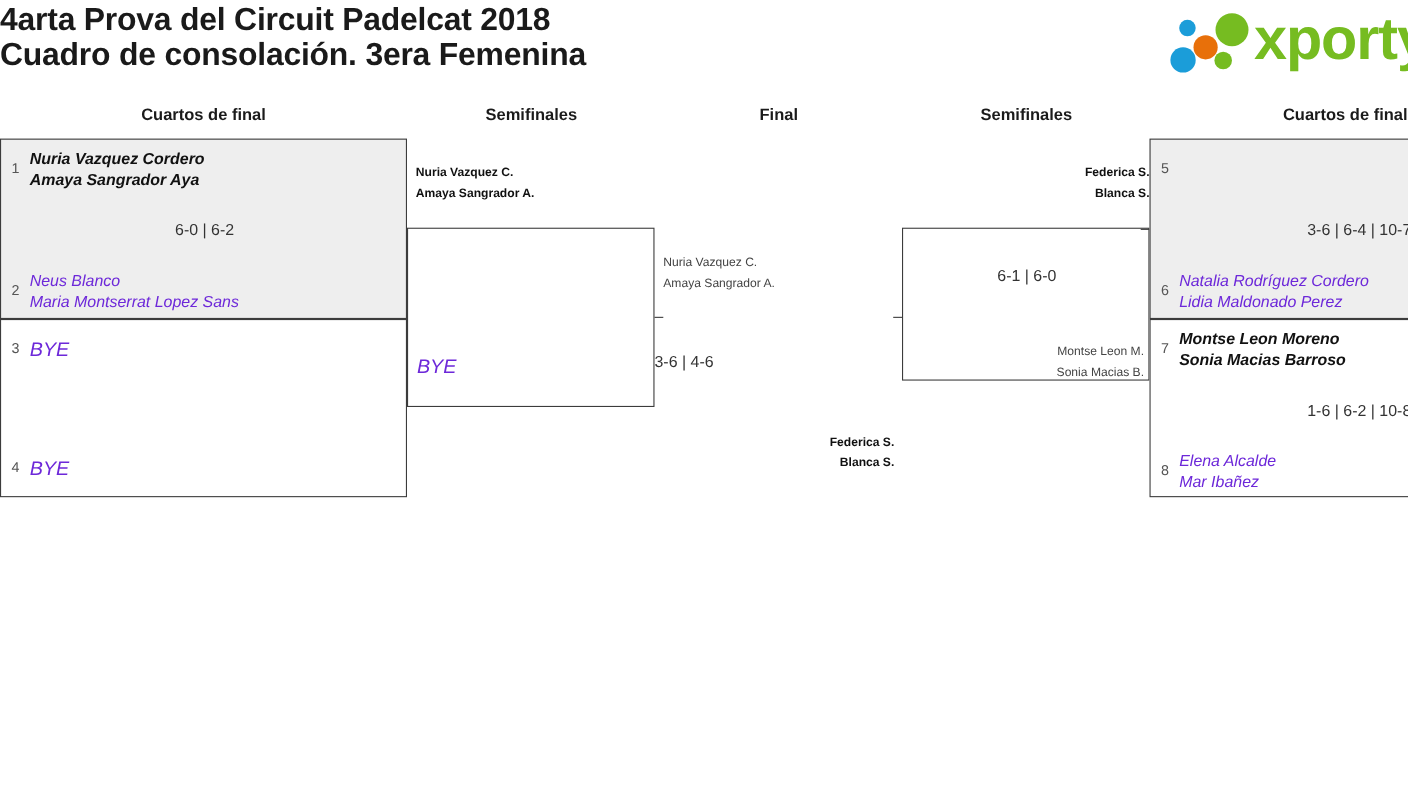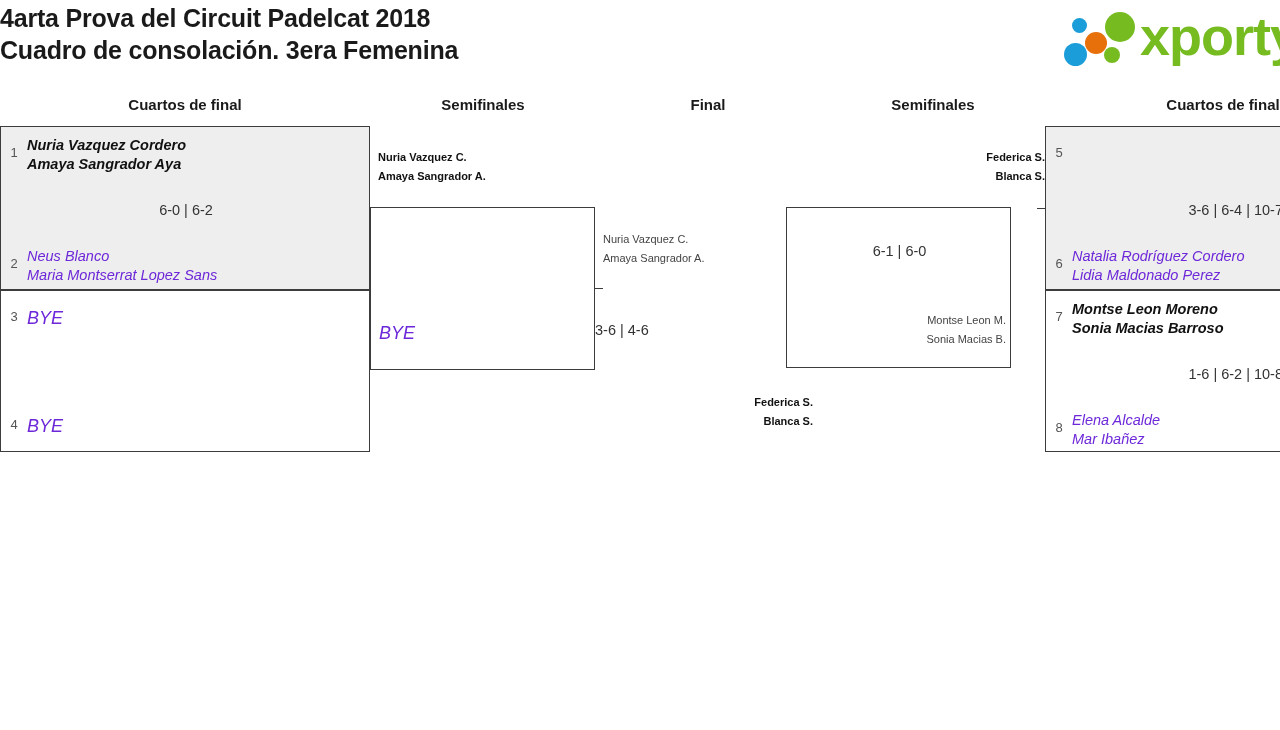--- a/index.html
+++ b/index.html
@@ -10,21 +10,21 @@
     font-family: "Liberation Sans", sans-serif;
     color: #222222;
     overflow: hidden;
   }
   #root { position: relative; width: 1280px; height: 730px; }
 
   
   .title-block {
     position: absolute;
     left: 0px; top: 2px;
-    font-size: 25px;
+    font-size: 29px;
     font-weight: 700;
     line-height: 32px;
     color: #1a1a1a;
     letter-spacing: -0.2px;
     white-space: nowrap;
   }
   .title-line { display: block; }
 
   .logo {
     position: absolute;
@@ -201,21 +201,21 @@
     <span>Blanca S.</span>
   </div>
 
   <div class="connector" style="left:812px; top:288px; width:8px; height:1px;"></div>
 
   <div class="float-team winner align-right" style="left:820px; top:148px; width:225px;">
     <span>Federica S.</span>
     <span>Blanca S.</span>
   </div>
 
-  <div class="match-box" style="left:786px; top:207px; width:225px; height:161px;">
+  <div class="match-box" style="left:820px; top:207px; width:225px; height:139px;">
     <div class="score" style="left:0; width:225px; text-align:center; top:35px;">6-1 | 6-0</div>
     <div class="float-team loser align-right" style="left:0px; top:103px; width:219px;">
       <span>Montse Leon M.</span>
       <span>Sonia Macias B.</span>
     </div>
   </div>
 
   <div class="connector" style="left:1037px; top:208px; width:8px; height:1px;"></div>
 
   <div class="match-box shaded" style="left:1045px; top:126px; width:250px; height:164px;">

